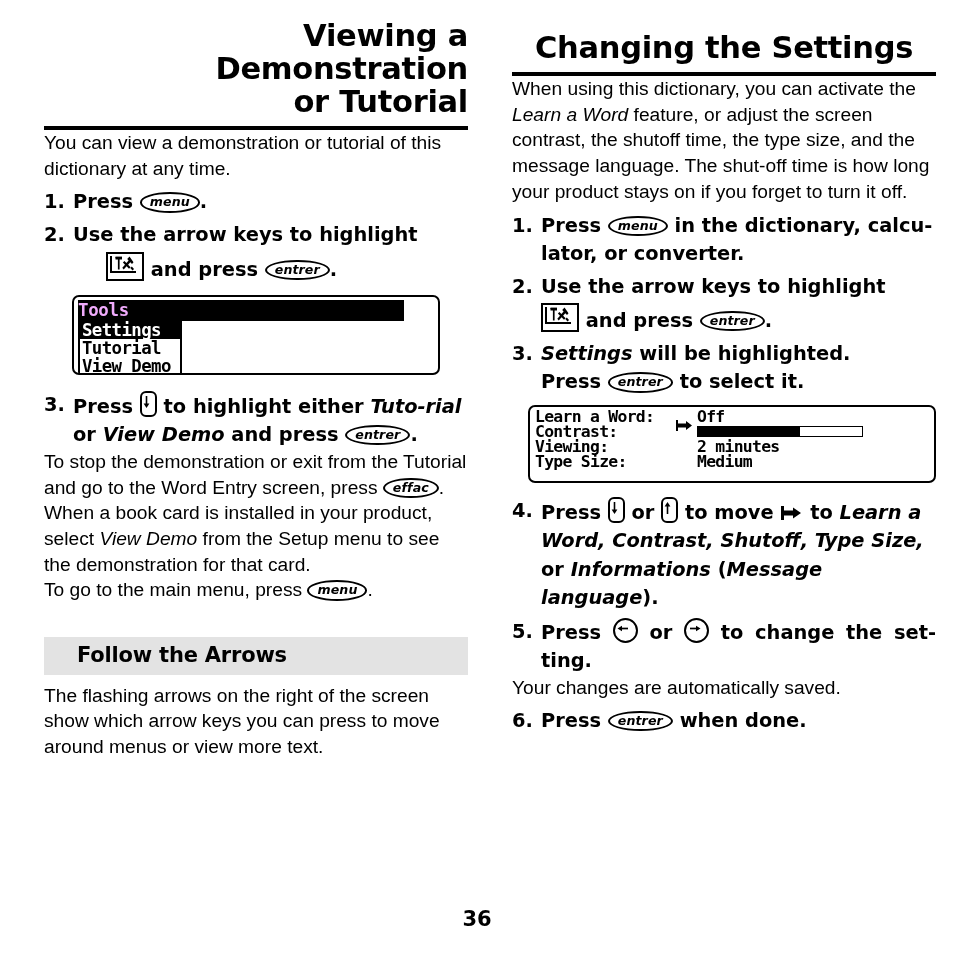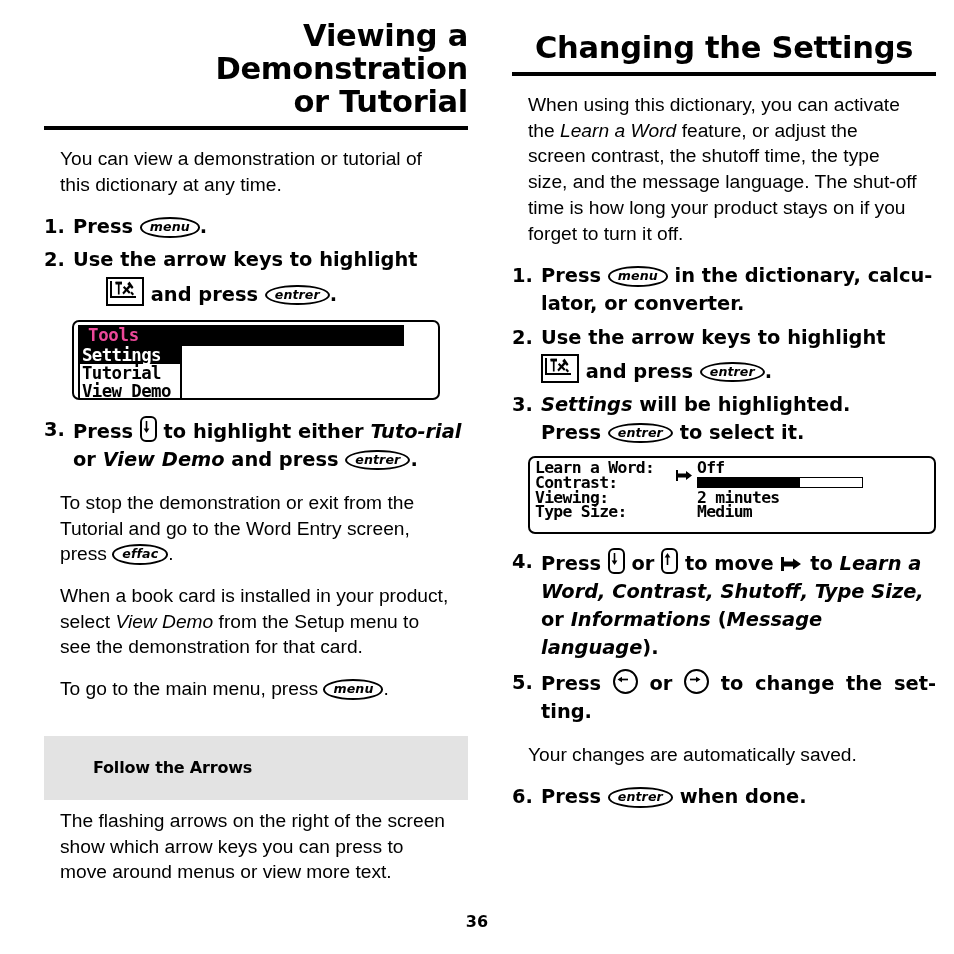--- a/index.html
+++ b/index.html
@@ -49,21 +49,21 @@
     border-top: 4.5px solid #000;
     margin: 7px 0 0 0;
     width: 100%;
   }
 
   
   p.body {
     font-family: "Liberation Sans", sans-serif;
     font-size: 19.2px;
     line-height: 1.34;
-    margin: 16px;
+    margin: 0;
     padding: 0;
   }
   .gap-top-14 { margin-top: 14px; }
   .gap-top-17 { margin-top: 17px; }
   .gap-top-5  { margin-top: 5px; }
 
   
   .step {
     position: relative;
     font-family: "DejaVu Sans", sans-serif;
@@ -167,27 +167,27 @@
     box-sizing: border-box;
     overflow: hidden;
   }
   .lcd-menu {
     width: 368px;
     height: 80px;
     padding: 3px 4px 3px 4px;
   }
   .lcd-title {
     background: #000;
-    color: #ec4899;
+    color: #f0abfc;
     font-family: "DejaVu Sans Mono", monospace;
     font-weight: bold;
     font-size: 17.4px;
     height: 21px;
     line-height: 21px;
-    padding-left: 10px;
+    padding-left: 0;
     width: 326px;
     box-sizing: border-box;
     letter-spacing: -0.3px;
   }
   .lcd-dropdown {
     width: 104px;
     border: 2px solid #000;
     border-top: 0;
     box-sizing: border-box;
     background: #fff;
@@ -246,38 +246,38 @@
 
   
   .band {
     background: #e3e3e3;
     padding: 7px 0 7px 33px;
     margin-top: 6px;
     width: 424px;
     box-sizing: border-box;
   }
   .band h2 {
-    margin: 16px;
+    margin: 0;
     font-family: "DejaVu Sans", sans-serif;
     font-weight: bold;
-    font-size: 16px;
+    font-size: 21px;
     line-height: 1.12;
     letter-spacing: -0.2px;
   }
 
   
   .page-number {
     position: absolute;
     left: 0;
     right: 0;
     bottom: 23px;
     text-align: center;
     font-family: "DejaVu Sans", sans-serif;
     font-weight: bold;
-    font-size: 16px;
+    font-size: 21px;
   }
 </style>
 </head>
 <body>
 
 <div class="page">
 
   <div class="col col-left">
 
     <div class="title-wrap">

